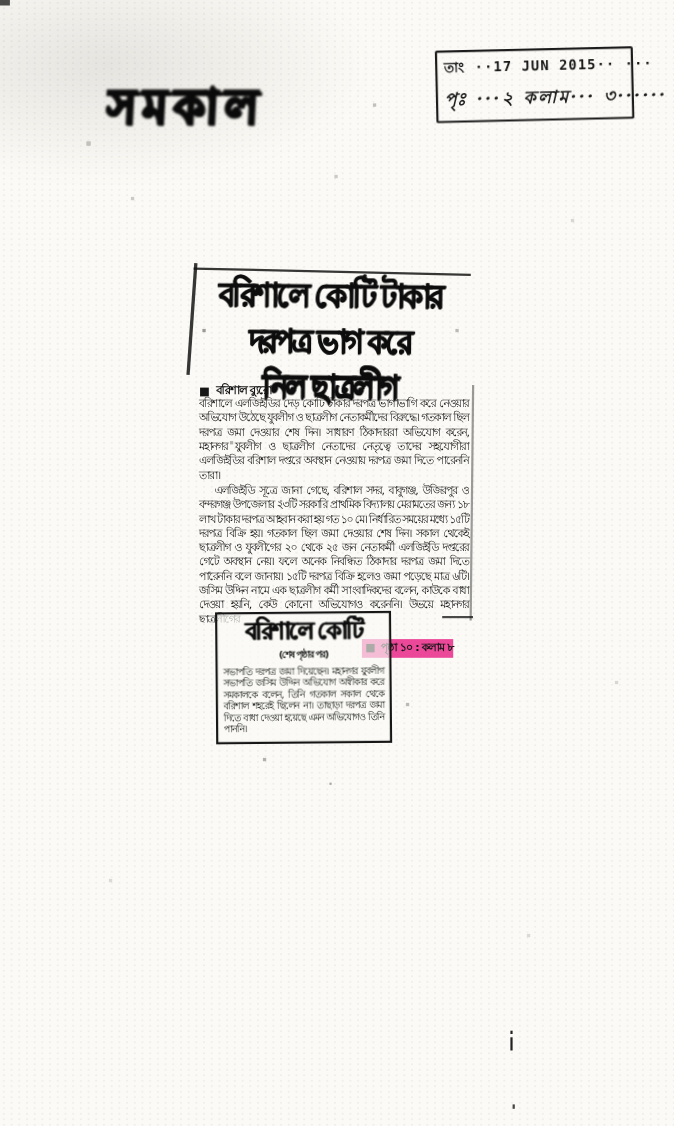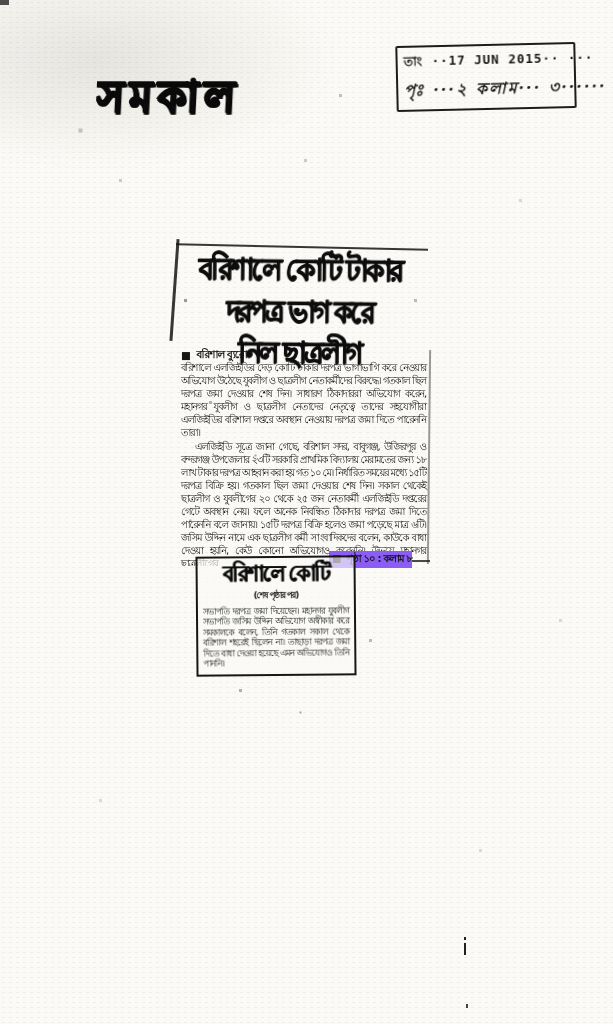--- a/index.html
+++ b/index.html
@@ -62,22 +62,22 @@
   .byline .sq{display:inline-block;vertical-align:-1px;margin-right:3px;letter-spacing:0;}
   
   .body-text{
     position:absolute;left:179px;top:360px;width:249px;height:206px;overflow:hidden;
     font-size:10px;line-height:12.9px;letter-spacing:-1.2px;text-align:justify;
     color:#181818;filter:blur(.35px);
   }
   .body-text p{margin:2px;}
   .body-text p + p{text-indent:14px;}
   .pointer{
-    position:absolute;left:329px;top:551px;font-size:10px;font-weight:bold;
-    letter-spacing:-0.8px;white-space:nowrap;filter:blur(.25px);background:#8b5cf6;padding-left:3px;
+    position:absolute;left:329px;top:581px;font-size:10px;font-weight:bold;
+    letter-spacing:-0.8px;white-space:nowrap;filter:blur(.25px);background:#ec4899;padding-left:3px;
   }
   .pointer .sq{letter-spacing:0;margin-right:2px;}
   
   .cont-box{
     position:absolute;left:196px;top:556px;width:160px;height:120px;
     border:2px solid #161616;box-sizing:border-box;overflow:hidden;
     padding:2px 5px;transform:rotate(-.5deg);
     background:rgba(251,250,246,.65);filter:blur(.25px);
   }
   .cont-headline{

